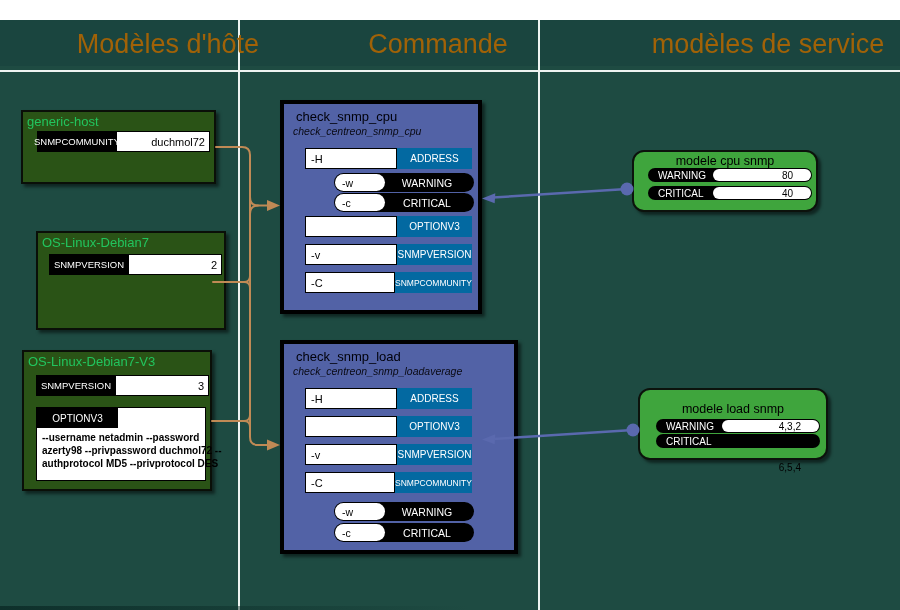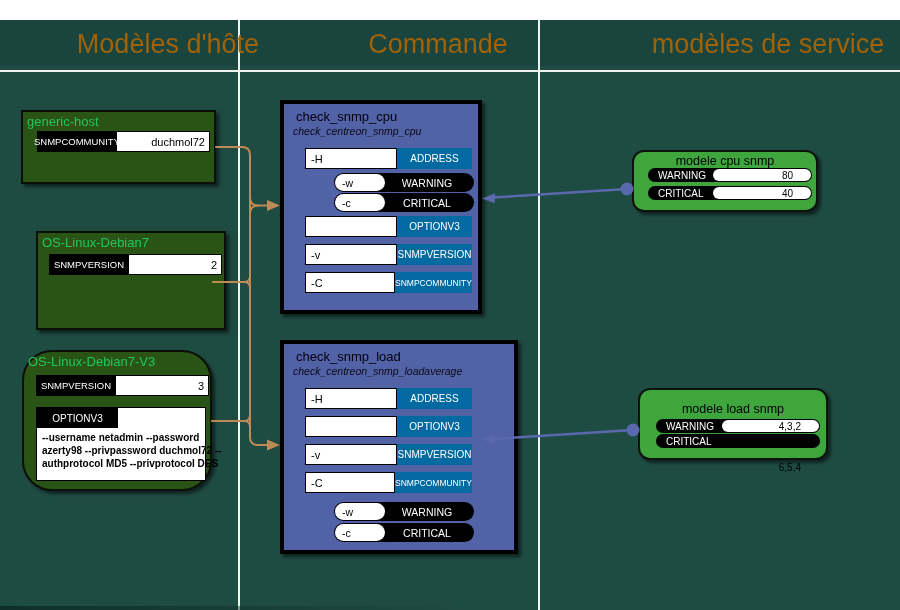--- a/index.html
+++ b/index.html
@@ -86,21 +86,21 @@
   </div>
 
   <div class="host-box" style="left:36px;top:231px;width:186px;height:95px;">
     <div class="host-title">OS-Linux-Debian7</div>
     <div class="kv-row" style="left:11px;top:21px;">
       <div class="kv-label">SNMPVERSION</div>
       <div class="kv-value">2</div>
     </div>
   </div>
 
-  <div class="host-box" style="left:22px;top:350px;width:186px;height:137px;border-radius:30px;">
+  <div class="host-box" style="left:22px;top:350px;width:186px;height:137px;">
     <div class="host-title">OS-Linux-Debian7-V3</div>
     <div class="kv-row" style="left:12px;top:23px;">
       <div class="kv-label">SNMPVERSION</div>
       <div class="kv-value">3</div>
     </div>
     <div class="opt-block" style="left:12px;top:55px;width:168px;height:72px;">
       <div class="opt-chip">OPTIONV3</div>
       <div class="opt-text">
         <span class="opt-line">--username netadmin --password</span>
         <span class="opt-line">azerty98 --privpassword duchmol72 --</span>

